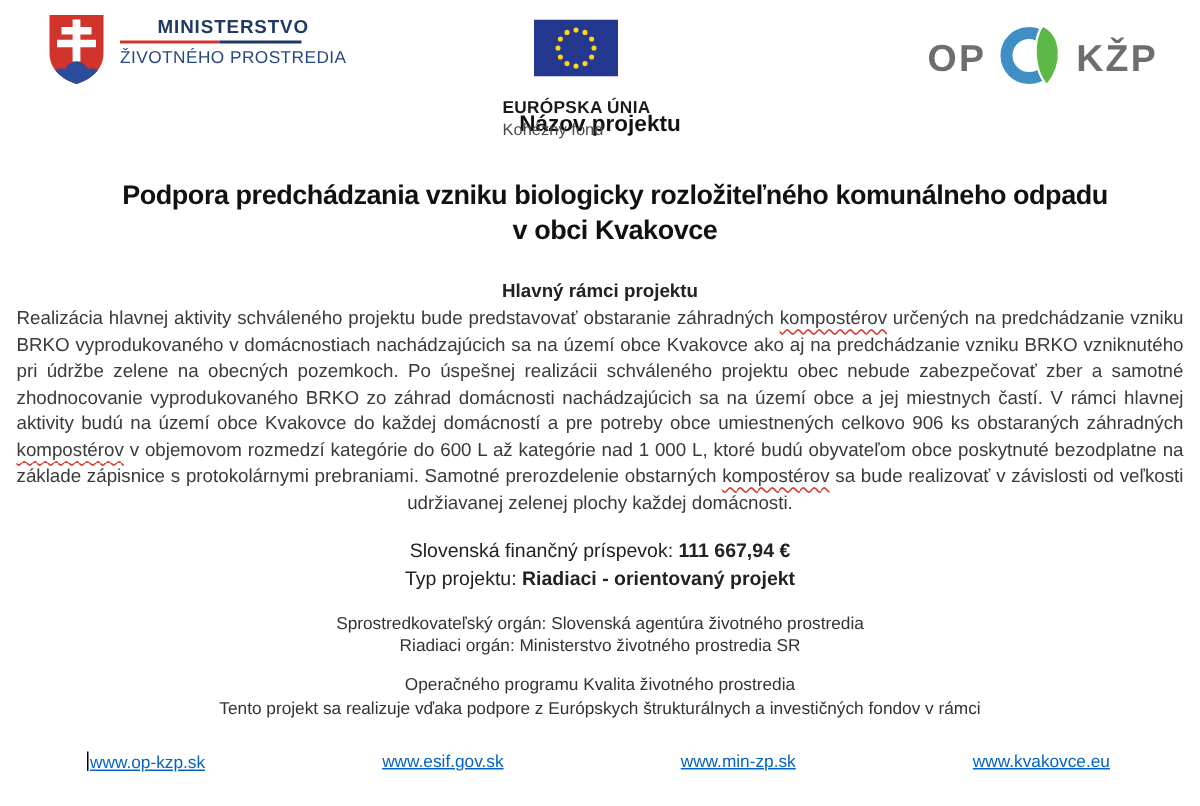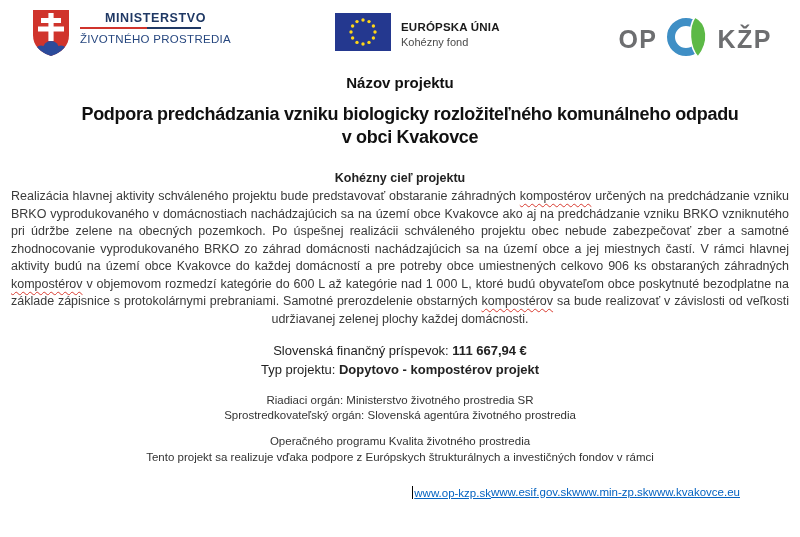--- a/index.html
+++ b/index.html
@@ -20,47 +20,47 @@
 
   
   .header{position:relative;height:70px;}
   .ministry-logo{position:absolute;left:30px;top:8px;display:flex;align-items:flex-start;gap:8px;}
   .ministry-text{padding-top:3px;text-align:center;}
   .ministry-line1{font-size:12.5px;font-weight:bold;color:var(--ministry_blue);letter-spacing:.6px;}
   .ministry-underline{height:2px;width:121px;margin:2px 0 3px 0;
     background:linear-gradient(to right,#D0342C 0 55%, var(--ministry_blue) 55% 100%);}
   .ministry-line2,.ministry-line3{font-size:11.5px;font-weight:normal;color:#27477F;letter-spacing:.3px;line-height:14px;}
 
-  .eu-logo{position:absolute;left:335px;top:13px;display:flex;align-items:center;gap:10px;}
+  .eu-logo{position:absolute;left:335px;top:13px;display:flex;align-items:center;gap:10px;flex-direction:column;}
   .eu-text-line1{font-size:11.5px;font-weight:bold;color:#1a1a1a;letter-spacing:.2px;}
   .eu-text-line2{font-size:11px;color:#4a4a4a;margin-top:3px;}
 
   .opkzp-logo{position:absolute;right:28px;top:14px;display:flex;align-items:center;gap:7px;}
   .opkzp-text{font-size:25px;font-weight:bold;color:var(--logo_gray);letter-spacing:1.5px;}
 
   
   .section-label{text-align:center;font-size:15px;font-weight:bold;color:#111;margin-top:4px;}
   .project-title{text-align:center;font-size:18px;font-weight:bold;color:#111;
-    margin-top:12px;line-height:23px;letter-spacing:-0.3px;padding-left:20px;}
+    margin-top:28px;line-height:23px;letter-spacing:-0.3px;padding-left:20px;}
 
   
   .goal-heading{text-align:center;font-size:12.5px;font-weight:bold;color:#222;margin-top:22px;}
   .goal-paragraph{width:778px;margin:3px auto 0 auto;font-size:12.5px;line-height:17.5px;
     text-align:justify;text-align-last:center;color:var(--body_text);}
   .misspelled{text-decoration:underline;text-decoration-style:wavy;
     text-decoration-color:var(--squiggle_red);text-decoration-thickness:1px;text-underline-offset:3px;}
 
   
   .detail-block{text-align:center;font-size:13px;line-height:19px;margin-top:13px;color:#222;}
   .detail-value{font-weight:bold;}
   .organ-block{text-align:center;font-size:11.5px;line-height:15px;margin-top:14px;color:#333;}
 
   
   .support-block{text-align:center;font-size:11.5px;line-height:16px;margin-top:10px;color:#333;}
-  .links-row{display:flex;justify-content:flex-end;padding:0 60px 0 58px;margin-top:18px;align-items:center;}
+  .links-row{display:flex;justify-content:space-between;padding:0 60px 0 58px;margin-top:18px;align-items:center;}
   .site-link{font-size:11.5px;color:var(--link_blue);text-decoration:underline;}
   .caret{display:inline-block;width:1px;height:13px;background:#000;vertical-align:-2px;margin-right:1px;}
 </style>
 </head>
 <body>
 
 <div class="page">
 
   <div class="header">
 
@@ -129,31 +129,31 @@
 
   </div>
 
   <div class="section-label">Názov projektu</div>
 
   <div class="project-title">
     <div>Podpora predchádzania vzniku biologicky rozložiteľného komunálneho odpadu</div>
     <div>v obci Kvakovce</div>
   </div>
 
-  <div class="goal-heading">Kohézny cieľ projektu</div>
+  <div class="goal-heading">Hlavný rámci projektu</div>
   <p class="goal-paragraph"><span>Realizácia hlavnej aktivity schváleného projektu bude predstavovať obstaranie záhradných </span><span class="misspelled">kompostérov</span><span> určených na predchádzanie vzniku BRKO vyprodukovaného v domácnostiach nachádzajúcich sa na území obce Kvakovce ako aj na predchádzanie vzniku BRKO vzniknutého pri údržbe zelene na obecných pozemkoch. Po úspešnej realizácii schváleného projektu obec nebude zabezpečovať zber a samotné zhodnocovanie vyprodukovaného BRKO zo záhrad domácnosti nachádzajúcich sa na území obce a jej miestnych častí. V rámci hlavnej aktivity budú na území obce Kvakovce do každej domácností a pre potreby obce umiestnených celkovo 906 ks obstaraných záhradných </span><span class="misspelled">kompostérov</span><span> v objemovom rozmedzí kategórie do 600 L až kategórie nad 1 000 L, ktoré budú obyvateľom obce poskytnuté bezodplatne na základe zápisnice s protokolárnymi prebraniami. Samotné prerozdelenie obstarných </span><span class="misspelled">kompostérov</span><span> sa bude realizovať v závislosti od veľkosti udržiavanej zelenej plochy každej domácnosti.</span></p>
 
   <div class="detail-block">
     <div><span>Slovenská finančný príspevok: </span><span class="detail-value">111 667,94 €</span></div>
-    <div><span>Typ projektu: </span><span class="detail-value">Dopytovo - kompostérov projekt</span></div>
+    <div><span>Typ projektu: </span><span class="detail-value">Riadiaci - orientovaný projekt</span></div>
   </div>
 
   <div class="organ-block">
+    <div>Sprostredkovateľský orgán: Slovenská agentúra životného prostredia</div>
     <div>Riadiaci orgán: Ministerstvo životného prostredia SR</div>
-    <div>Sprostredkovateľský orgán: Slovenská agentúra životného prostredia</div>
   </div>
 
   <div class="support-block">
     <div>Operačného programu Kvalita životného prostredia</div>
     <div>Tento projekt sa realizuje vďaka podpore z Európskych štrukturálnych a investičných fondov v rámci</div>
   </div>
 
   <div class="links-row">
     <span><span class="caret"></span><a class="site-link">www.op-kzp.sk</a></span>
     <a class="site-link">www.esif.gov.sk</a>

